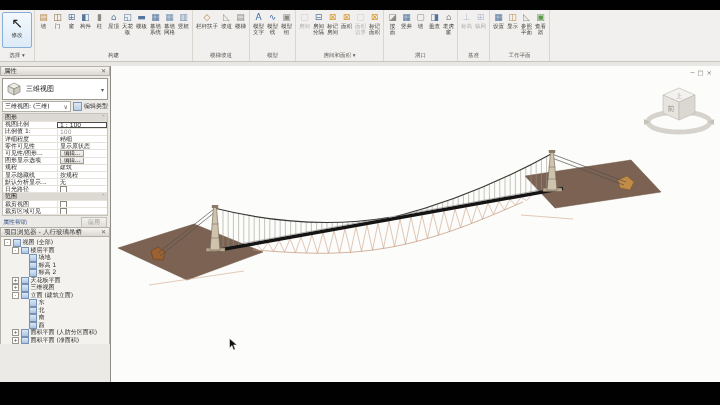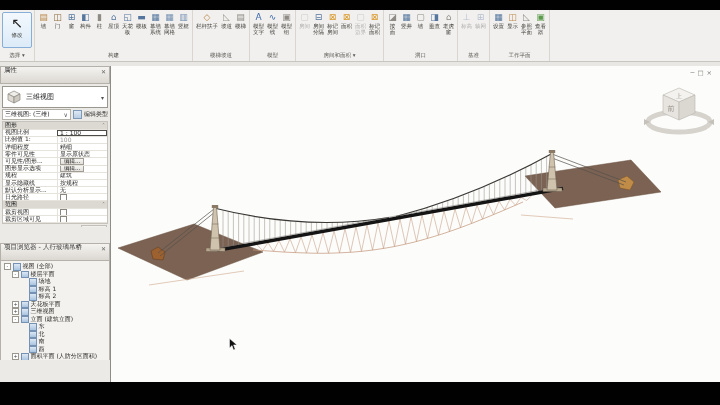--- a/index.html
+++ b/index.html
@@ -19,22 +19,22 @@
   .rbtn.big{width:28px;height:34px;border:1px solid #86aed6;border-radius:2px;
             background:linear-gradient(#f3f8fd,#dcebf8);justify-content:flex-start;}
   .rbtn.big .ricon{font-size:14px;height:19px;line-height:20px;color:#222;}
   .rseclabel{font-size:5.5px;color:#5a5955;text-align:center;padding:1px 0 2px 0;}
   
   #optionsbar{position:absolute;left:0;top:62px;width:720px;height:4px;background:#e9e7e3;}
   
   #main{position:absolute;left:0;top:66px;width:720px;height:316px;background:#eceae6;}
   #leftpanels{position:absolute;left:0;top:0;width:110px;height:316px;background:#eceae6;}
   .pal-title{height:10px;background:linear-gradient(#f5f3f0,#dbd8d2);border:1px solid #b4b1aa;
-             box-sizing:border-box;font-size:6.5px;color:#333;display:flex;align-items:flex-end;
-             justify-content:space-between;padding:8px 3px;}
+             box-sizing:border-box;font-size:6.5px;color:#333;display:flex;align-items:flex-start;
+             justify-content:space-between;padding:0 3px;}
   .pal-x{color:#666;font-size:6px;}
   
   #properties{position:absolute;left:0;top:0;width:110px;height:161px;overflow:hidden;}
   .type-sel{height:20px;margin:2px 2px 1px 2px;background:#fff;border:1px solid #9a978f;
             display:flex;align-items:center;gap:4px;font-size:7px;color:#222;padding:0 3px;}
   .inst-row{display:flex;height:11px;margin:0 2px;gap:2px;font-size:6px;color:#222;}
   .inst-sel{flex:1;background:#fff;border:1px solid #b3b0a8;display:flex;align-items:center;
             justify-content:space-between;padding:0 2px;}
   .edit-type{display:flex;align-items:center;gap:2px;color:#333;white-space:nowrap;}
   .et-icon{width:7px;height:7px;background:linear-gradient(#dfe9f4,#b8cde4);border:1px solid #7d99b8;}
@@ -48,21 +48,21 @@
   .pvalue.vinput{border:1px solid #4d4c49;background:#fff;margin:0;}
   .pvalue.vdim{color:#979490;}
   .vbtn{border:1px solid #a09d96;background:linear-gradient(#f7f6f4,#e2dfda);padding:0 3px;
         font-size:5.5px;line-height:5.5px;}
   .pcheck{width:5px;height:5px;border:1px solid #8a8780;background:#fff;}
   .prop-foot{display:flex;justify-content:space-between;align-items:center;font-size:6px;
              padding:1px 3px 0 3px;color:#44608e;}
   .apply-btn{color:#9b9893;border:1px solid #c2bfb8;background:linear-gradient(#f2f1ee,#e0ddd7);
              padding:0 6px;font-size:6px;}
   
-  #browser{position:absolute;left:0;top:161px;width:110px;height:117px;overflow:hidden;margin-top:16px;}
+  #browser{position:absolute;left:0;top:161px;width:110px;height:117px;overflow:hidden;}
   #tree{padding:2px 0 0 3px;background:#f4f2ef;height:100%;border-left:1px solid #b4b1aa;
         border-right:1px solid #b4b1aa;box-sizing:border-box;}
   .titem{display:flex;align-items:center;gap:2px;height:7.5px;font-size:6px;color:#2c2b29;white-space:nowrap;}
   .exp{width:5px;height:5px;border:1px solid #9a978f;background:#fff;font-size:5px;line-height:4.5px;
        text-align:center;color:#444;flex:none;}
   .exp.none{visibility:hidden;}
   .ticon{width:5.5px;height:5.5px;background:linear-gradient(#dce8f5,#aac4e0);border:1px solid #7591b3;flex:none;}
   
   #canvas{position:absolute;left:110px;top:0;width:610px;height:316px;background:#fcfcfa;
           border-left:1px solid #8f8c86;box-sizing:border-box;}

